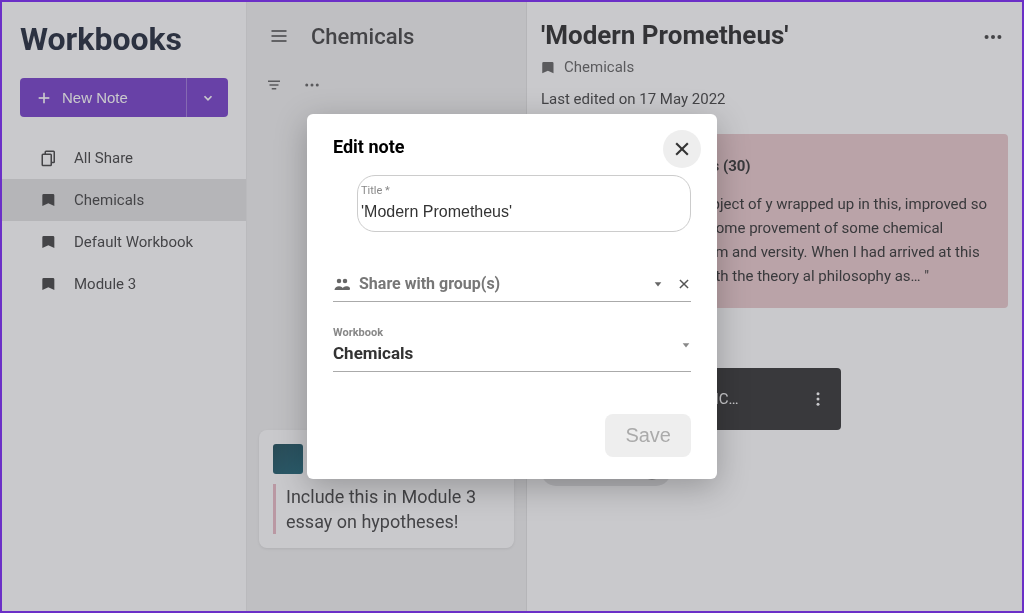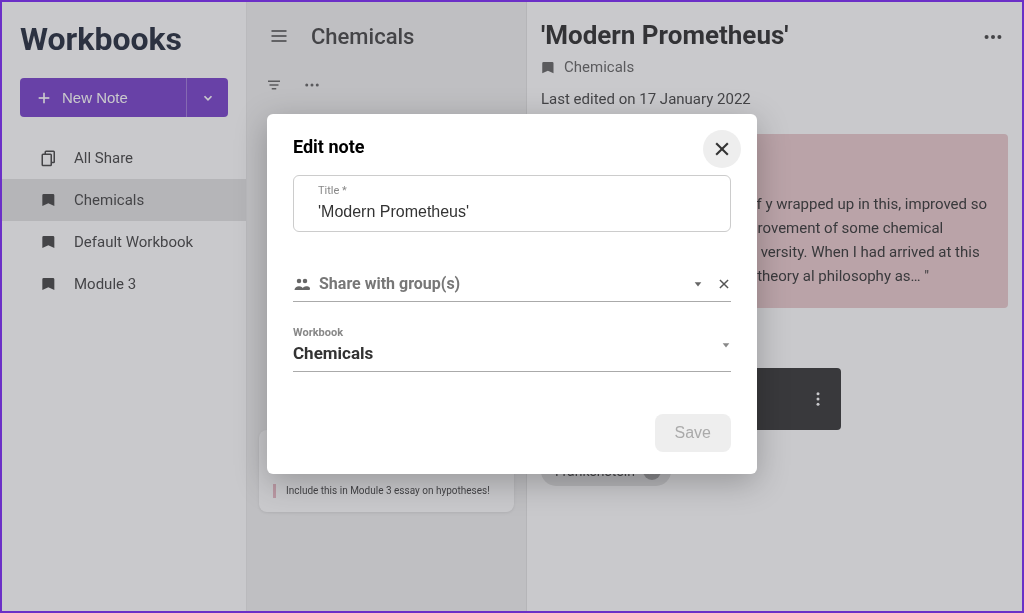--- a/index.html
+++ b/index.html
@@ -152,21 +152,21 @@
       background: linear-gradient(135deg, #0a3d4a, #0d5a6e);
       border-radius: 3px;
     }
     .annotation-title {
       font-weight: 700;
       font-size: 15px;
     }
     .annotation-body {
       border-left: 3px solid #e8b4c0;
       padding-left: 10px;
-      font-size: 10px;
+      font-size: 18px;
       color: #333;
       line-height: 1.4;
     }
     
     .detail {
       flex: 1;
       padding: 18px 14px;
       position: relative;
       background: #fff;
     }
@@ -269,21 +269,21 @@
     .overlay {
       position: absolute;
       inset: 0;
       background: rgba(100,100,110,0.35);
       display: flex;
       align-items: flex-start;
       justify-content: center;
       padding-top: 112px;
     }
     .modal {
-      width: 490px;
+      width: 410px;
       background: #fff;
       border-radius: 6px;
       box-shadow: 0 8px 32px rgba(0,0,0,0.25);
       padding: 22px 26px;
       position: relative;
     }
     .modal-title {
       font-size: 18px;
       font-weight: 700;
       margin-bottom: 18px;
@@ -299,23 +299,24 @@
       border: none;
       cursor: pointer;
       display: flex;
       align-items: center;
       justify-content: center;
       font-size: 20px;
       color: #333;
     }
     .field-outlined {
       border: 1px solid #ccc;
-      border-radius: 6px;
-      padding: 8px 12px 10px 24px;
+      border-radius: 18px;
+      padding: 8px 12px 10px 3px;
       margin-bottom: 36px;
+      margin-left: 24px;
     }
     .field-label-sm {
       font-size: 11px;
       color: #888;
     }
     .field-value {
       font-size: 16px;
       color: #333;
       margin-top: 6px;
       border: none;
@@ -340,21 +341,21 @@
       display: flex;
       justify-content: flex-end;
       margin-top: 42px;
     }
     .save-btn {
       background: #eee;
       color: #aaa;
       border: none;
       padding: 10px 20px;
       border-radius: 8px;
-      font-size: 16px;
+      font-size: 20px;
       cursor: default;
     }
     svg { display: block; }
   </style>
 </head>
 <body>
 
 <div class="app">
 
   <div class="sidebar">
@@ -466,21 +467,21 @@
     </button>
     <div class="detail-title">'Modern Prometheus'</div>
     <div class="detail-sub">
       <span>
         <svg width="15" height="15" viewBox="0 0 24 24" fill="#555">
             <path d="M4 3h14a2 2 0 0 1 2 2v16l-9-4-9 4V5a2 2 0 0 1 2-2z"></path>
           </svg>
       </span>
       <span>Chemicals</span>
     </div>
-    <div class="detail-meta">Last edited on 17 January 2022</div>
+    <div class="detail-meta">Last edited on 17 May 2022</div>
     <div class="quote-box">
       <div class="quote-title">he Modern Prometheus (30)</div>
       <div>he attainment of one object of y wrapped up in this, improved so d of two years I made some provement of some chemical rocured me great esteem and versity. When I had arrived at this e as well acquainted with the theory al philosophy as…  "</div>
     </div>
     <div class="below-quote">ective.</div>
     <div class="video-embed">
       <div class="video-icon"></div>
       <div class="video-title">Kasabian - CHEMIC…</div>
       <span style="margin-left:auto">
         <svg width="18" height="18" viewBox="0 0 24 24" fill="#fff">

